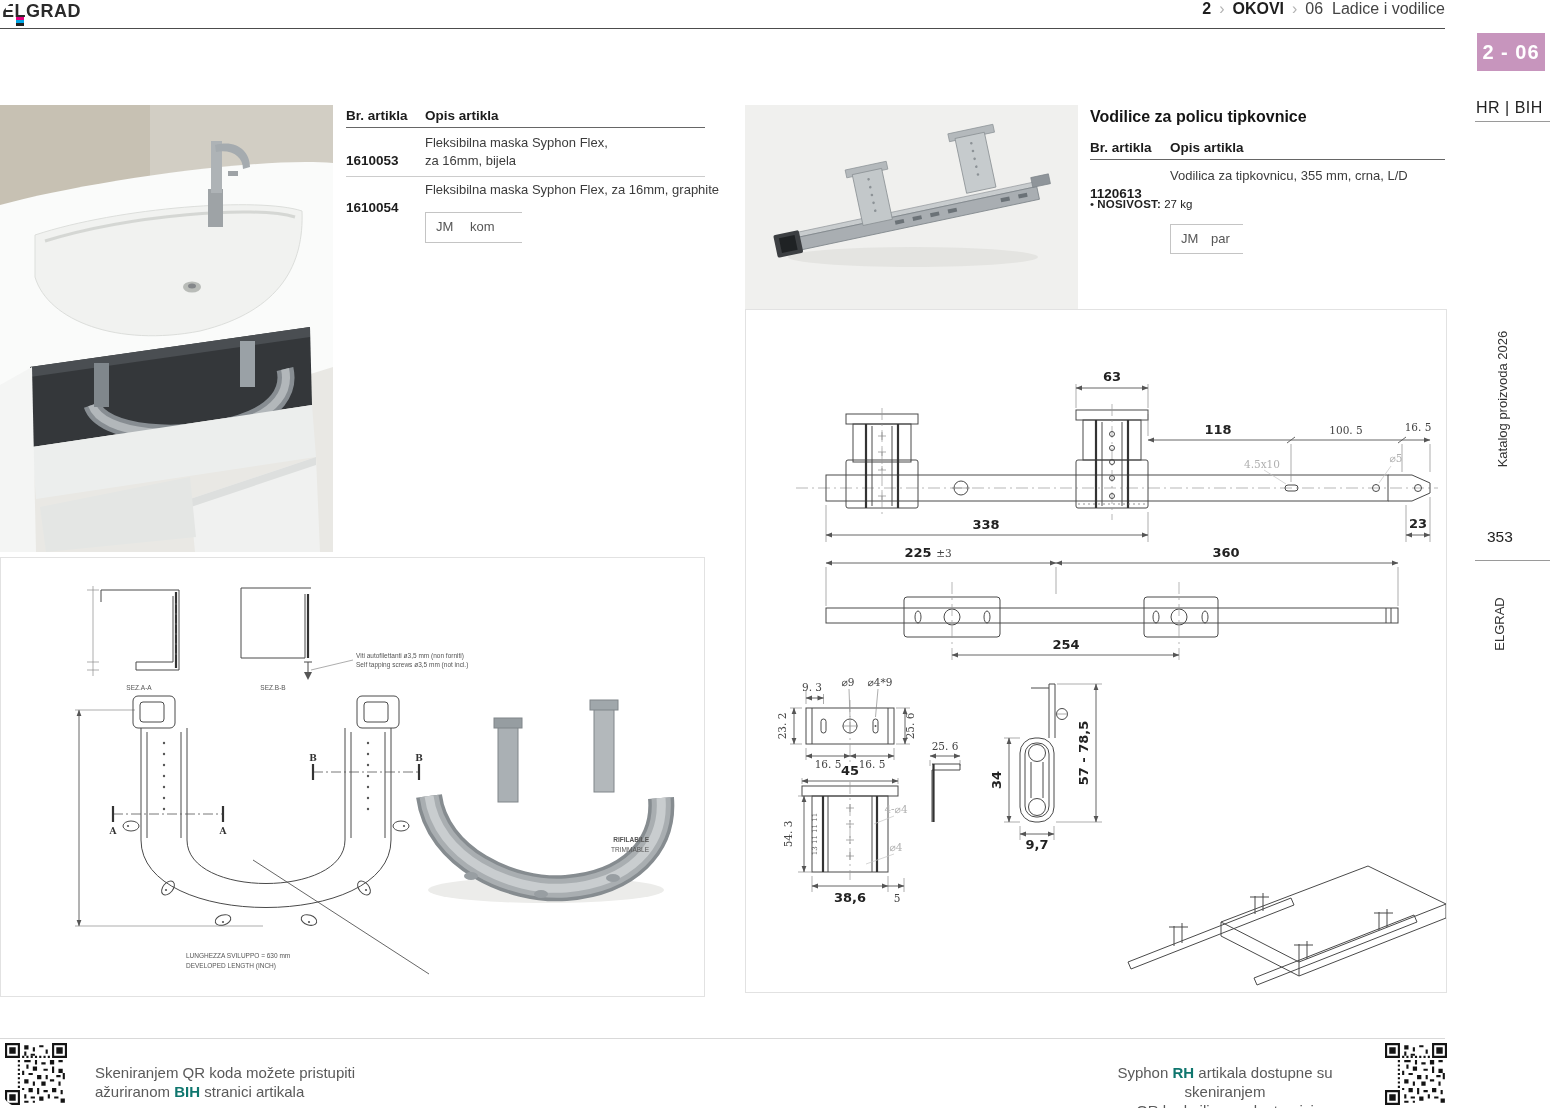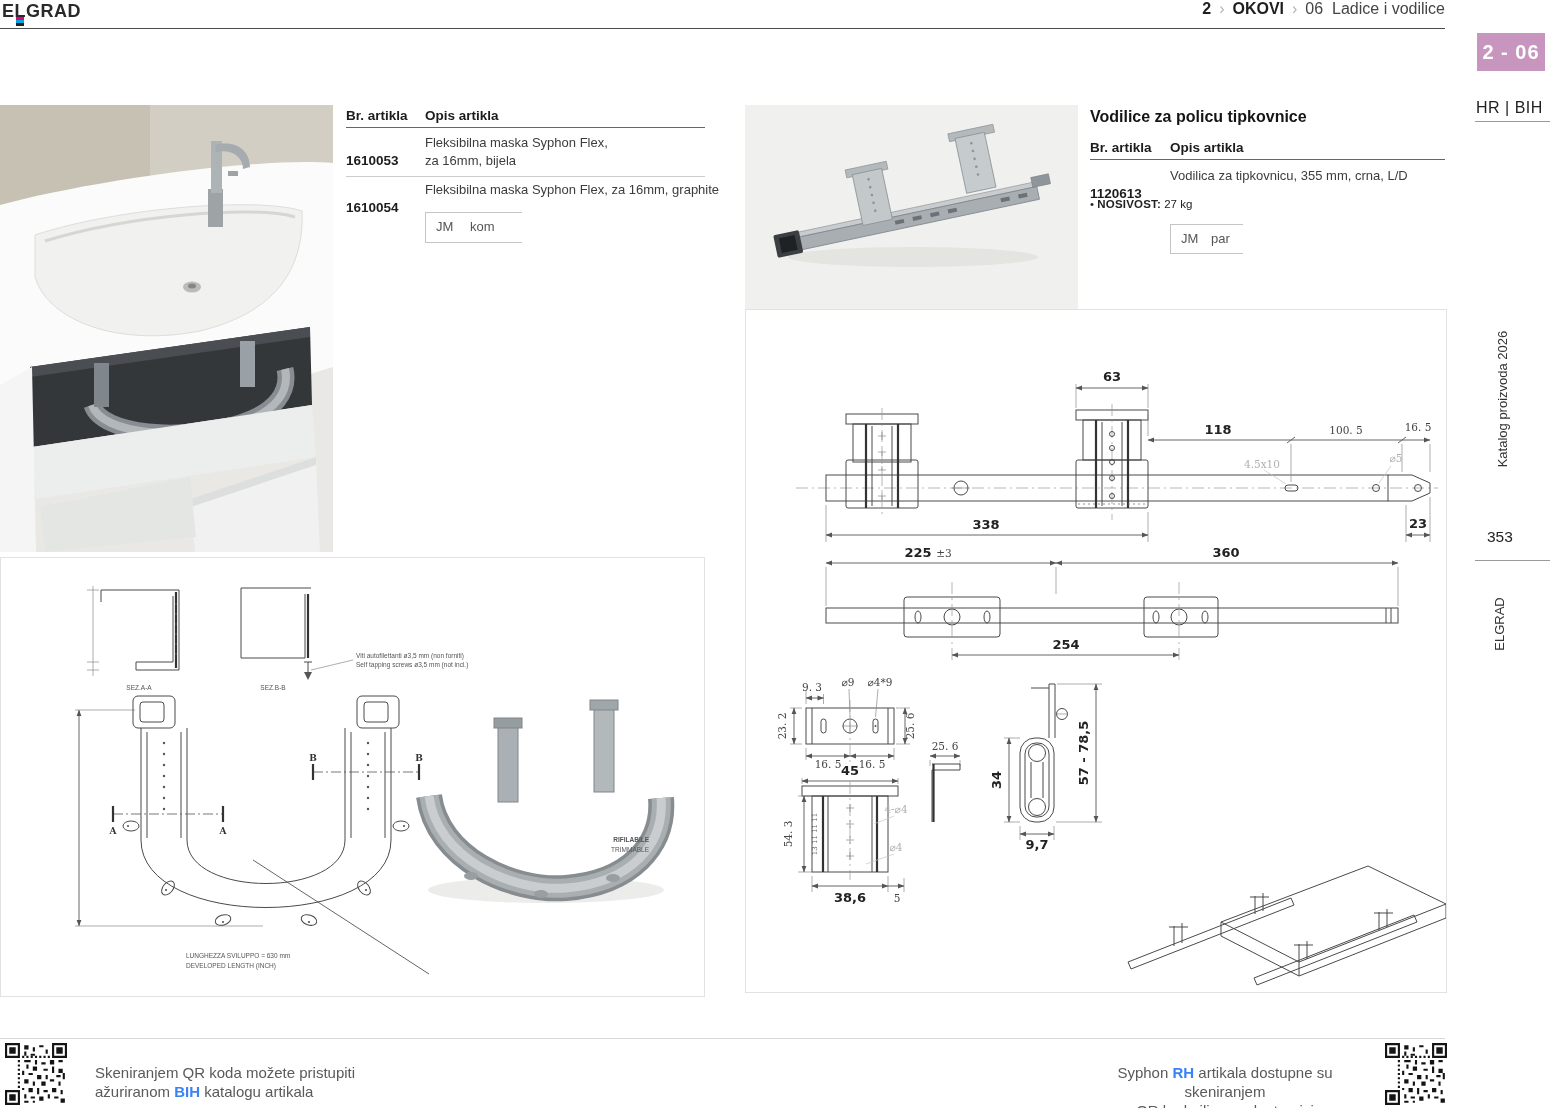--- a/index.html
+++ b/index.html
@@ -1,17 +1,17 @@
 <!DOCTYPE html>
 <html><head>
 <meta charset="utf-8">
 <style>
   html,body { margin:0; padding:0; background:#fff; }
   #page { position:relative; width:1550px; height:1108px; background:#fff; overflow:hidden;
-          font-family:"Liberation Sans", sans-serif; color:#2b2b2b; }
+          font-family:"Liberation Sans", sans-serif; color:#2b2b2b;border-radius:23px; }
   .abs { position:absolute; }
   
   .logo { font-size:18px; font-weight:bold; letter-spacing:0.5px; color:#2a2a2a; }
   .regmark span { display:block; width:8px; height:3px; }
   .crumb { font-size:16px; color:#444; white-space:nowrap; }
   .crumb .b { font-weight:bold; color:#1e1e1e; }
   .crumb .sep { color:#b3b3b3; padding:0 8px; }
   .toprule { height:0; border-top:1.5px solid #4c4c4c; }
   
   .badge { background:#c795bd; color:#fff; font-weight:bold; font-size:20px;
@@ -32,21 +32,21 @@
   .jmbox .jv { position:absolute; left:44px; top:0; line-height:28px; }
   .ptitle { font-size:16px; font-weight:bold; color:#151515;text-align:center; }
   .note { font-size:11.5px; color:#222; }
   .note .nb { font-weight:bold; letter-spacing:0.2px; }
   
   .panel { border:1px solid #e2e2e2; background:#fff; }
   .photo { background:#f1f1ef; }
   
   .footrule { border-top:1px solid #d9d9d9; height:0; }
   .ftext { font-size:15px; color:#5a5a5a; line-height:19px; }
-  .ftext .fb { font-weight:bold; color:#3b82f6; }
+  .ftext .fb { font-weight:bold; color:#0f766e; }
   .qr { width:62px; height:62px; }
   
   svg { display:block; }
   .out { stroke:#4a4a4a; stroke-width:1; fill:none; }
   .thick { stroke:#333; stroke-width:2.2; fill:none; }
   .ext { stroke:#8a8a8a; stroke-width:0.7; fill:none; }
   .dimm { stroke:#555; stroke-width:0.9; fill:none;
           marker-start:url(#arr); marker-end:url(#arr); }
   .cl { stroke:#9a9a9a; stroke-width:0.7; fill:none; stroke-dasharray:12 4 2 4; }
   .cut { stroke:#555; stroke-width:0.8; fill:none; stroke-dasharray:10 3 2 3; }
@@ -506,21 +506,21 @@
       </g>
     </svg>
   </div>
 
   <div class="abs footrule" style="left:0;top:1038px;width:1445px;"></div>
   <svg class="abs qr" style="left:5px;top:1043px;">
       <use href="#qr"></use>
     </svg>
   <div class="abs ftext" style="left:95px;top:1063px;">
     <div>Skeniranjem QR koda možete pristupiti</div>
-    <div><span>ažuriranom </span><span class="fb">BIH</span><span> katalogu artikala</span></div>
+    <div><span>ažuriranom </span><span class="fb">BIH</span><span> stranici artikala</span></div>
   </div>
   <div class="abs ftext" style="left:1085px;top:1063px;width:280px;text-align:center;">
     <div><span>Syphon </span><span class="fb">RH</span><span> artikala dostupne su skeniranjem</span></div>
     <div><span>QR koda ili na web stranici </span></div>
   </div>
   <svg class="abs qr" style="left:1385px;top:1043px;">
       <use href="#qr"></use>
     </svg>
 
 </div>

